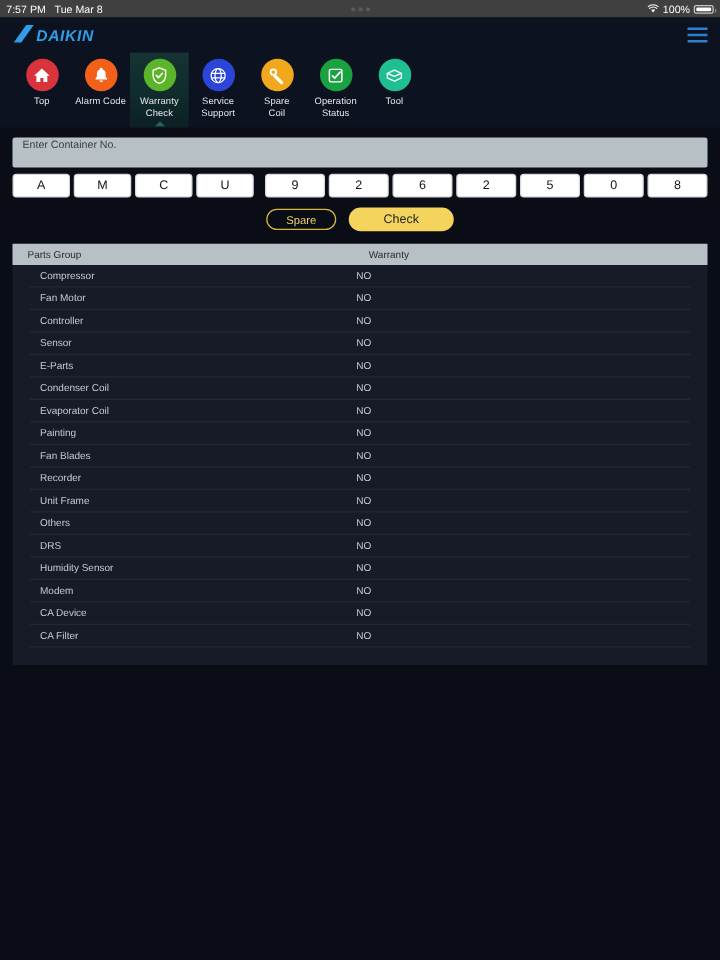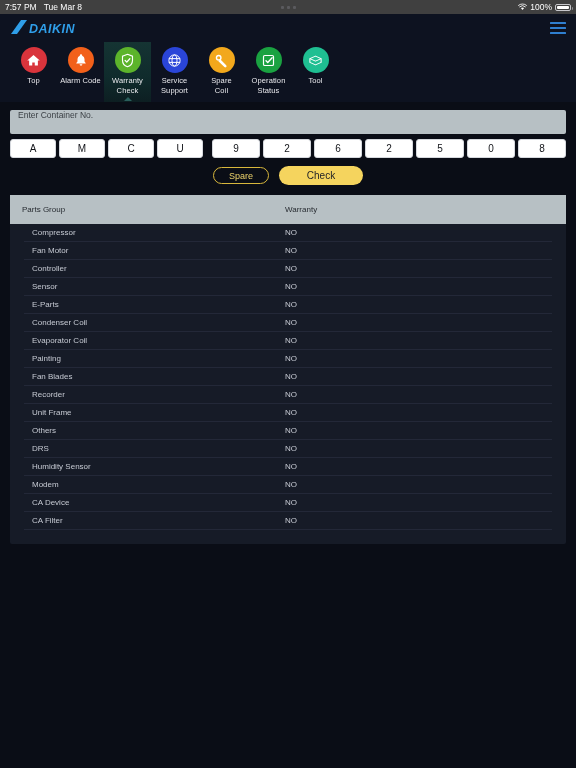--- a/index.html
+++ b/index.html
@@ -113,23 +113,23 @@
   }
 
   
   .panel {
     margin-top: 10px;
     background: #161b27;
     border-radius: 2px;
     padding-bottom: 14px;
   }
   .thead {
-    height: 29px; background: #b7c0c4;
+    height: 17px; background: #b7c0c4;
     display:flex; align-items:center;
-    font-size: 8px; color: #272b31;
+    font-size: 8px; color: #272b31; gap: 10px;
   }
   .col1 { width: 275px; padding-left: 12px; }
   .col2 { flex: 1; }
   .trow {
     height: 18px; display:flex; align-items:center;
     font-size: 8px; color: #c6cad3;
     border-bottom: 1px solid #232838;
     margin: 0 14px;
   }
   .trow .col1 { width: 261px; padding-left: 8px; }

